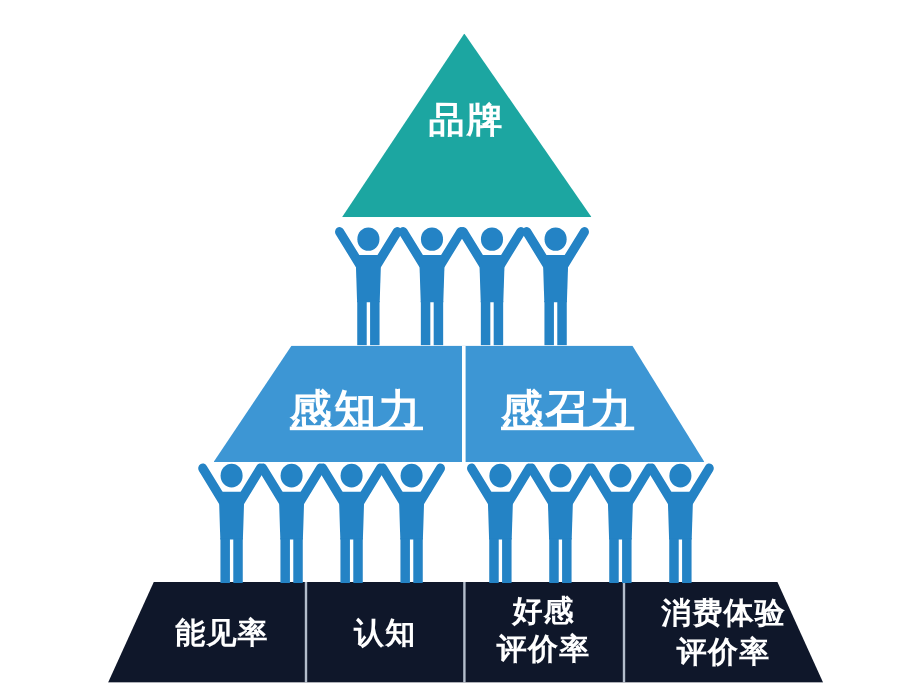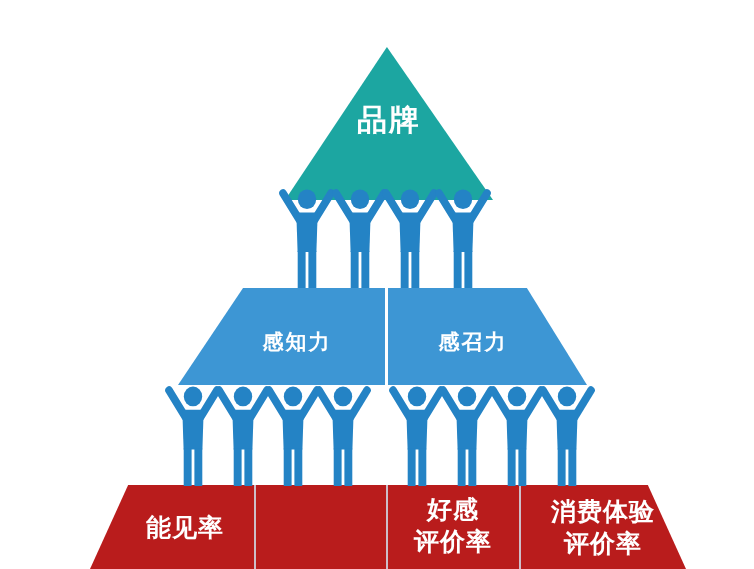--- a/index.html
+++ b/index.html
@@ -8,42 +8,42 @@
     width: 754px;
     height: 569px;
     background: #ffffff;
     overflow: hidden;
     font-family: "DejaVu Sans", sans-serif;
   }
   .layer { position: absolute; color: #ffffff; }
 
   
   .tri {
-    left: 285px; top: 47px; width: 208px; height: 153px;
+    left: 285px; top: 28px; width: 208px; height: 153px;
     clip-path: polygon(49% 0, 100% 100%, 0 100%);
     display: flex; flex-direction: column; align-items: center;
     padding-top: 52px; box-sizing: border-box;
   }
   .tri-line {
     font-size: 30px; font-weight: 700; line-height: 1.42;
     letter-spacing: 2px; text-align: center;
   }
 
   
   .mid {
     left: 178px; top: 288px; width: 409px; height: 97px;
     clip-path: polygon(15.9% 0, 85.3% 0, 100% 100%, 0 100%);
   }
   .mid-divider {
     position: absolute; left: 207px; top: 0; width: 3px; height: 100%;
     background: #ffffff;
   }
   .mid-label {
     position: absolute; top: 54px; transform: translate(-50%, -50%);
-    font-size: 21px; font-weight: 700; letter-spacing: 2px; white-space: nowrap;
+    font-size: 35px; font-weight: 700; letter-spacing: 2px; white-space: nowrap; text-decoration: underline;
   }
   .mid-label.c0 { left: 119px; }
   .mid-label.c1 { left: 295px; text-align: center; }
 
   
   .bot {
     left: 90px; top: 485px; width: 596px; height: 84px;
     clip-path: polygon(6.4% 0, 93.6% 0, 100% 100%, 0 100%);
   }
   .bot-divider {
@@ -89,29 +89,30 @@
   <div class="layer tri" style="background: rgb(28, 166, 161);">
     <div class="tri-line">品牌</div>
   </div>
 
   <div class="layer mid" style="background: rgb(61, 150, 212);">
     <div class="mid-divider" style="background: rgb(255, 255, 255);"></div>
     <div class="mid-label c0">感知力</div>
     <div class="mid-label c1">感召力</div>
   </div>
 
-  <div class="layer bot" style="background: #b91c1c;">
+  <div class="layer bot" style="background: #0f172a;">
     <div class="bot-divider d0"></div>
     <div class="bot-divider d1"></div>
     <div class="bot-divider d2"></div>
     <div class="bot-label c0">
       <span>能见率</span>
 
     </div>
     <div class="bot-label c1">
+      <span>认知</span>
     </div>
     <div class="bot-label c2">
       <span>好感</span>
       <span>评价率</span>
     </div>
     <div class="bot-label c3">
       <span>消费体验</span>
       <span>评价率</span>
     </div>
   </div>

